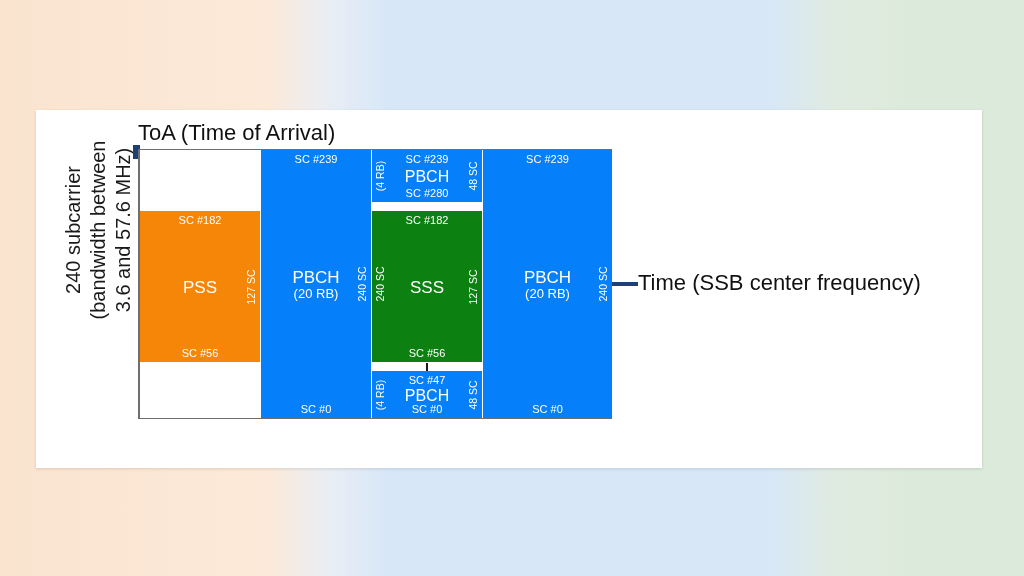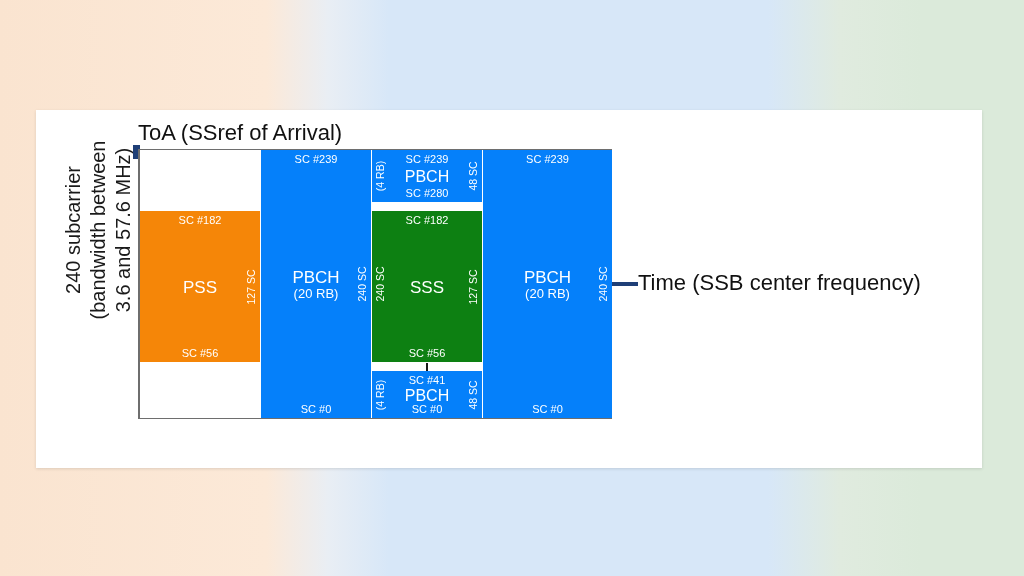--- a/index.html
+++ b/index.html
@@ -188,21 +188,21 @@
 <body>
 
 <div id="card">
 
   <div id="yaxis-label">
     <span>240 subcarrier</span>
     <span>(bandwidth between</span>
     <span>3.6 and 57.6 MHz)</span>
   </div>
 
-  <div id="toa-text">ToA (SSref of Arrival)</div>
+  <div id="toa-text">ToA (Time of Arrival)</div>
   <div id="toa-marker"></div>
 
   <div id="plot">
 
     <div class="col" style="left:0px; width:120px;">
       <div class="block white" style="top:0px; height:61px;"></div>
       <div class="block orange" style="top:61px; height:151px;">
         <div class="blk-label blk-top">SC #182</div>
         <div class="blk-main">PSS</div>
         <div class="vlabel" style="right:3px; top:50%; transform:translateY(-50%) rotate(180deg);">127 SC</div>
@@ -240,21 +240,21 @@
         <div class="blk-main">SSS</div>
         <div class="vlabel" style="right:3px; top:50%; transform:translateY(-50%) rotate(180deg);">127 SC</div>
         <div class="blk-label blk-bottom">SC #56</div>
       </div>
 
       <div class="block white" style="top:212px; height:9px;">
         <div class="gap-tick" style="top:1px;"></div>
       </div>
 
       <div class="block blue" style="top:221px; bottom:0px;">
-        <div class="blk-label blk-top">SC #41</div>
+        <div class="blk-label blk-top">SC #47</div>
         <div class="blk-main small">PBCH</div>
         <div class="vlabel" style="left:3px; top:50%; transform:translateY(-50%) rotate(180deg);">(4 RB)</div>
         <div class="vlabel" style="right:3px; top:50%; transform:translateY(-50%) rotate(180deg);">48 SC</div>
         <div class="blk-label blk-bottom">SC #0</div>
       </div>
 
       <div class="vlabel" style="left:3px; top:50%; transform:translateY(-50%) rotate(180deg); color:#ffffff;">240 SC</div>
     </div>
 
     <div class="col" style="left:343px; width:129px;">

